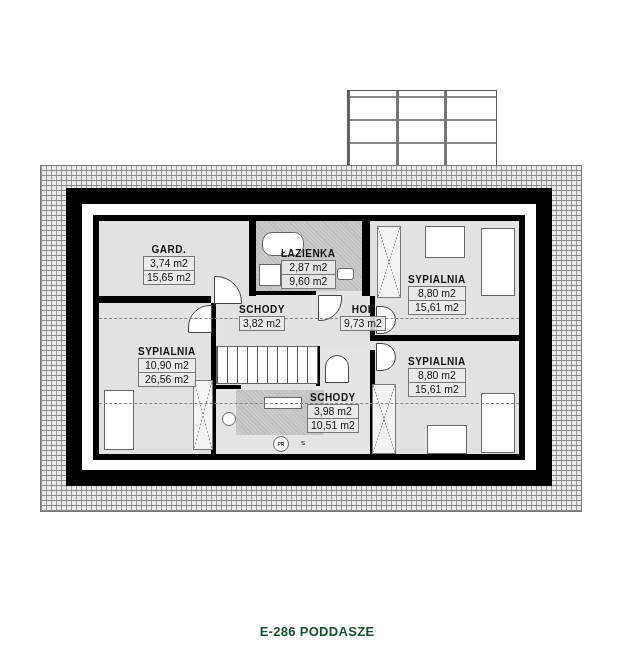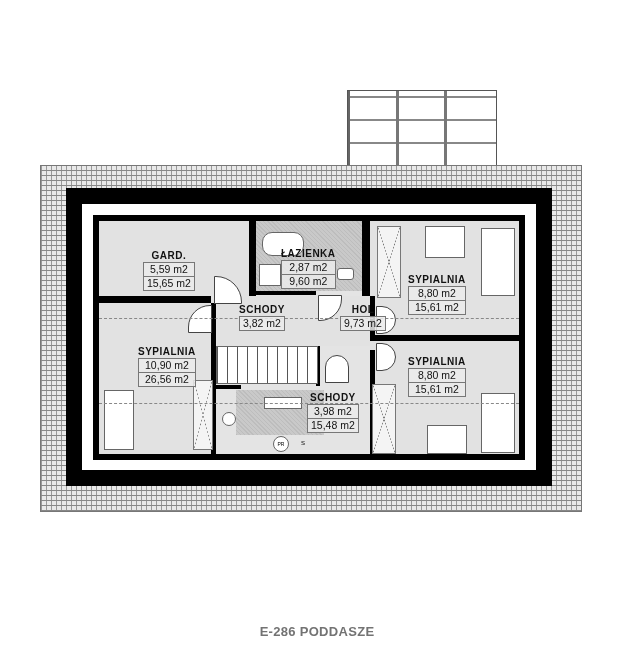--- a/index.html
+++ b/index.html
@@ -28,21 +28,21 @@
   .bed{position:absolute;background:#fff;border:1px solid #666;}
   .ward{position:absolute;border:1px solid #777;background:
       linear-gradient(to bottom right,transparent 49%,#777 50%,transparent 51%),
       linear-gradient(to top right,transparent 49%,#777 50%,transparent 51%),#f4f4f4;}
   .dash{position:absolute;border-top:1px dashed #888;}
   .terrace{left:347px;top:90px;width:148px;height:74px;border:1px solid #555;
     background-image:
       linear-gradient(90deg,#666 0 2px,transparent 2px),
       repeating-linear-gradient(0deg,transparent 0 21px,#888 21px 23px);}
   .tcol{position:absolute;top:0;width:3px;height:74px;background:#777;}
-  .caption{left:0;width:634px;top:624px;text-align:center;font-weight:bold;font-size:13px;color:#737373;letter-spacing:0.3px;}
+  .caption{left:0;width:634px;top:624px;text-align:center;font-weight:bold;font-size:13px;color:#14532d;letter-spacing:0.3px;}
 </style>
 </head>
 <body>
 
 <div class="abs terrace">
   <div class="tcol" style="left:48px"></div>
   <div class="tcol" style="left:96px"></div>
 </div>
 
 <div class="abs roof"></div>
@@ -91,23 +91,23 @@
 <div class="bed" style="left:259px;top:264px;width:20px;height:20px;"></div>
 <div class="bed" style="left:337px;top:268px;width:15px;height:10px;border-radius:3px;"></div>
 <div class="bed" style="left:264px;top:397px;width:36px;height:10px;"></div>
 <div class="bed" style="left:222px;top:412px;width:12px;height:12px;border-radius:50%;"></div>
 <div class="bed" style="left:273px;top:436px;width:14px;height:14px;border-radius:50%;font-size:5px;text-align:center;line-height:14px;">PR</div>
 <div class="abs" style="left:296px;top:436px;width:14px;height:14px;font-size:6px;text-align:center;line-height:14px;">S</div>
 
 <div class="dash" style="left:99px;top:318px;width:420px;"></div>
 <div class="dash" style="left:99px;top:403px;width:420px;"></div>
 
-<div class="label" style="left:143px;top:250px;text-align:center;">
+<div class="label" style="left:143px;top:244px;text-align:center;">
   <span class="name">GARD.</span>
-  <span class="area">5,59 m2</span>
+  <span class="area">3,74 m2</span>
   <span class="area">15,65 m2</span>
 </div>
 <div class="label" style="left:281px;top:248px;">
   <span class="name">ŁAZIENKA</span>
   <span class="area">2,87 m2</span>
   <span class="area">9,60 m2</span>
 </div>
 <div class="label" style="left:408px;top:274px;">
   <span class="name">SYPIALNIA</span>
   <span class="area">8,80 m2</span>
@@ -127,16 +127,16 @@
   <span class="area">26,56 m2</span>
 </div>
 <div class="label" style="left:408px;top:356px;">
   <span class="name">SYPIALNIA</span>
   <span class="area">8,80 m2</span>
   <span class="area">15,61 m2</span>
 </div>
 <div class="label" style="left:307px;top:392px;">
   <span class="name">SCHODY</span>
   <span class="area">3,98 m2</span>
-  <span class="area">15,48 m2</span>
+  <span class="area">10,51 m2</span>
 </div>
 
 <div class="abs caption">E-286 PODDASZE</div>
 
 </body></html>

